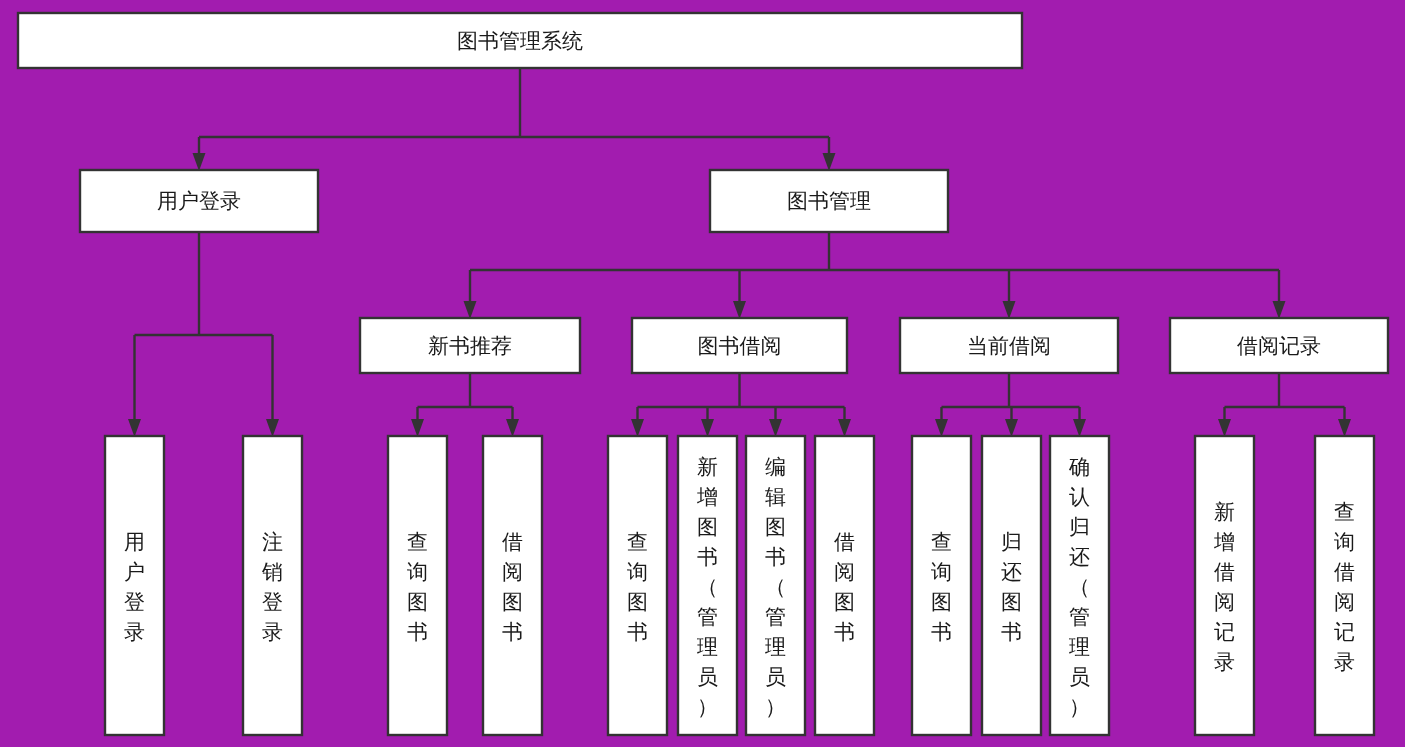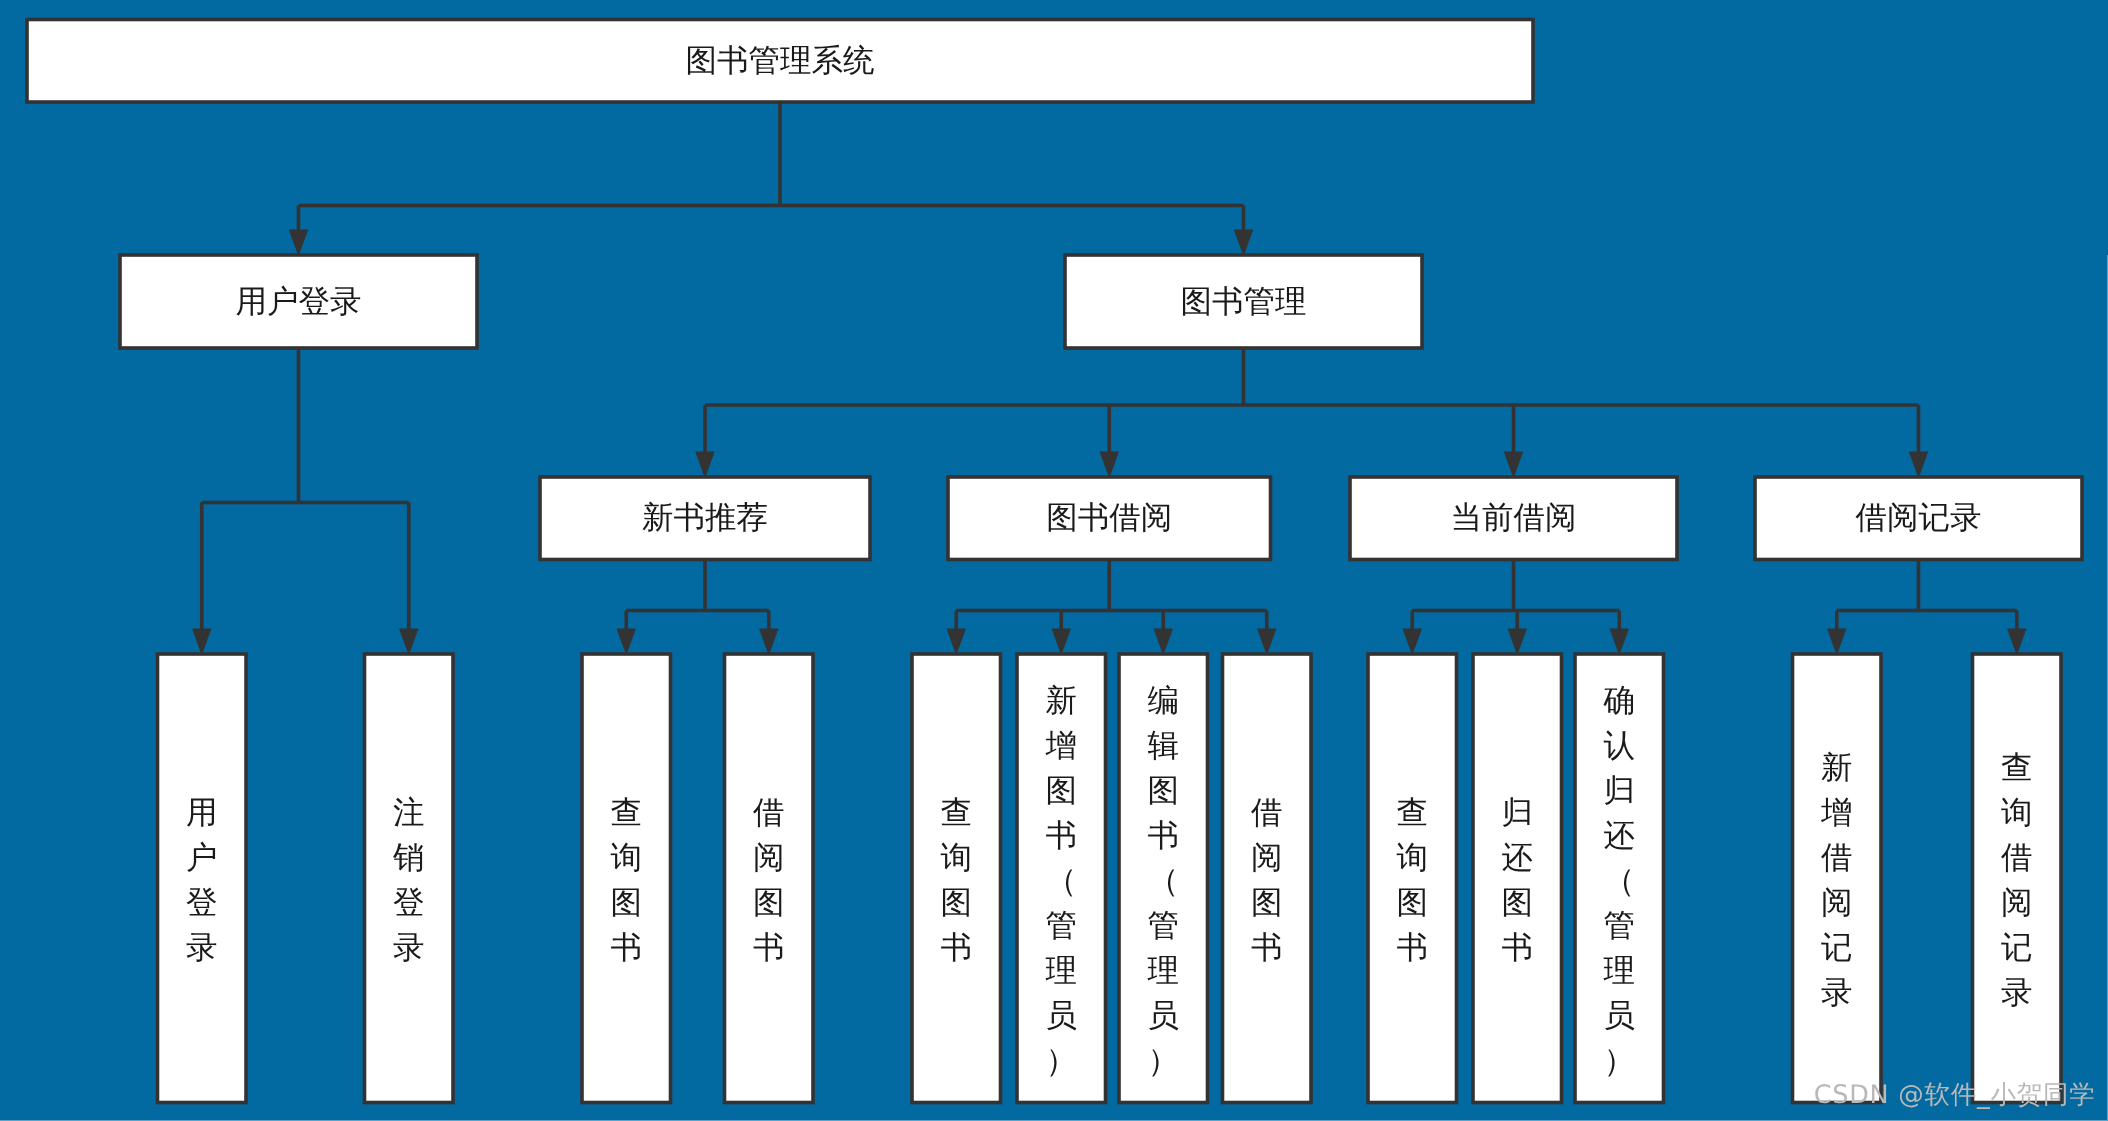--- a/index.html
+++ b/index.html
@@ -11,21 +11,21 @@
   body {
     width: 1405px;
     height: 747px;
     font-family: "DejaVu Sans", "Liberation Sans", sans-serif;
     overflow: hidden;
   }
   #diagram-root {
     position: relative;
     width: 1405px;
     height: 747px;
-    background: #0369a1;
+    background: #a21caf;
   }
   svg#tree-canvas {
     position: absolute;
     top: 0;
     left: 0;
     width: 1405px;
     height: 747px;
   }
   .node-box {
     fill: #ffffff;
@@ -216,14 +216,13 @@
         <g>
           <rect x="1195" y="436" width="59" height="299" class="node-box"></rect>
           <text x="1224.5" y="0" class="node-label-v"><tspan x="1224.5" y="518.9">新</tspan><tspan x="1224.5" y="548.9">增</tspan><tspan x="1224.5" y="578.9">借</tspan><tspan x="1224.5" y="608.9">阅</tspan><tspan x="1224.5" y="638.9">记</tspan><tspan x="1224.5" y="668.9">录</tspan></text>
         </g>
         <g>
           <rect x="1315" y="436" width="59" height="299" class="node-box"></rect>
           <text x="1344.5" y="0" class="node-label-v"><tspan x="1344.5" y="518.9">查</tspan><tspan x="1344.5" y="548.9">询</tspan><tspan x="1344.5" y="578.9">借</tspan><tspan x="1344.5" y="608.9">阅</tspan><tspan x="1344.5" y="638.9">记</tspan><tspan x="1344.5" y="668.9">录</tspan></text>
         </g>
       </g>
   </svg>
-  <div class="watermark">CSDN @软件_小贺同学</div>
 </div>
 
 </body></html>

